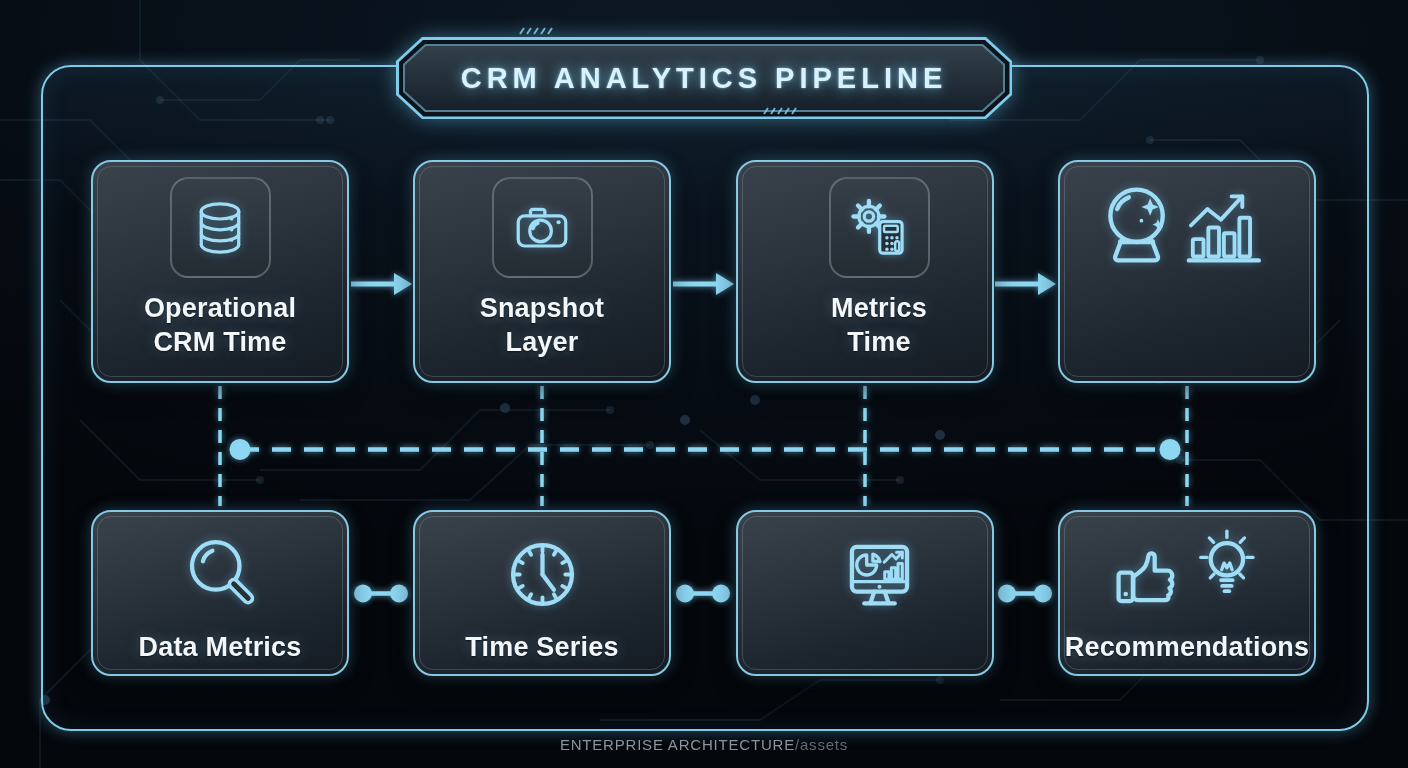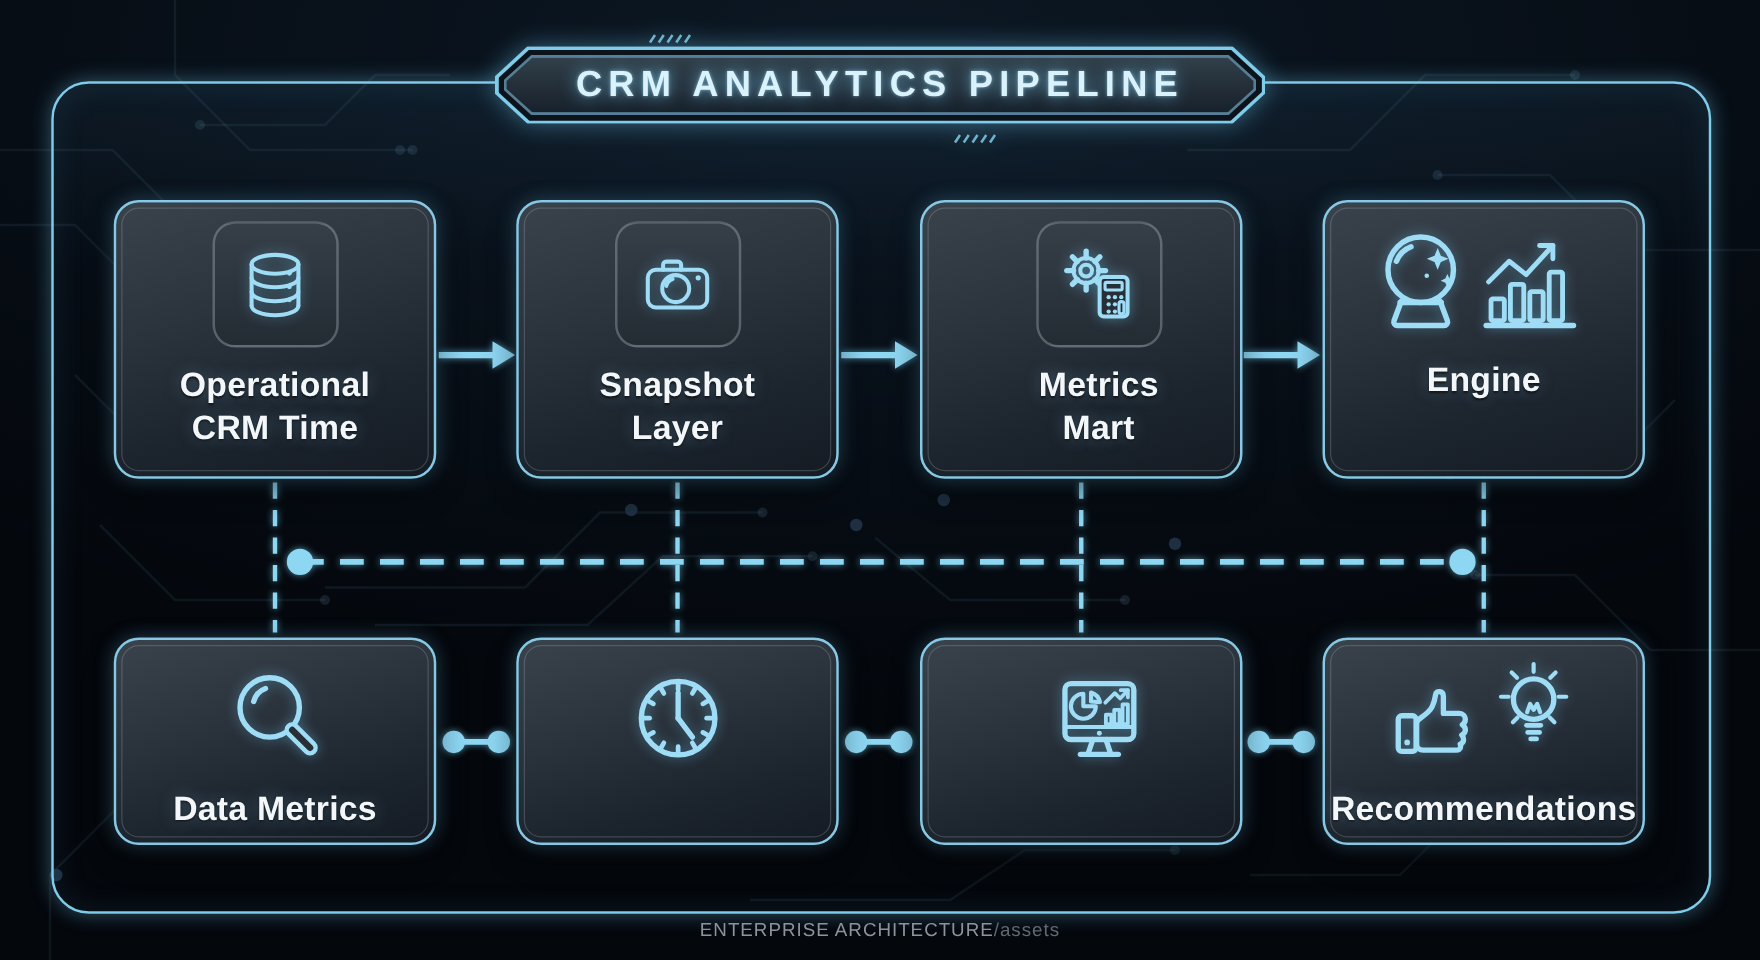--- a/index.html
+++ b/index.html
@@ -9,21 +9,21 @@
   svg{display:block;}
   .circuit-bg{position:absolute;left:0;top:0;width:1408px;height:768px;}
 
   
   .frame{position:absolute;left:41px;top:65px;width:1324px;height:662px;
     border:2.5px solid #7fccea;border-radius:30px;
     box-shadow:0 0 16px rgba(110,200,240,.40), inset 0 0 26px rgba(100,190,235,.10);
     background:linear-gradient(180deg, rgba(70,130,170,.10) 0%, rgba(20,40,60,.02) 22%, rgba(0,0,0,0) 55%);}
 
   
-  .badge{position:absolute;left:396px;top:37px;width:616px;height:62px;
+  .badge{position:absolute;left:396px;top:37px;width:616px;height:82px;
     filter:drop-shadow(0 0 10px rgba(110,200,240,.45));}
   .badge .l{position:absolute;}
   .oct1{inset:0;background:#7fccea;
     clip-path:polygon(26px 0,calc(100% - 26px) 0,100% 24px,100% calc(100% - 24px),calc(100% - 26px) 100%,26px 100%,0 calc(100% - 24px),0 24px);}
   .oct2{inset:2.5px;background:#0c131b;
     clip-path:polygon(25px 0,calc(100% - 25px) 0,100% 23px,100% calc(100% - 23px),calc(100% - 25px) 100%,25px 100%,0 calc(100% - 23px),0 23px);}
   .oct3{inset:7px;background:#567f96;
     clip-path:polygon(22px 0,calc(100% - 22px) 0,100% 20px,100% calc(100% - 20px),calc(100% - 22px) 100%,22px 100%,0 calc(100% - 20px),0 20px);}
   .oct4{inset:9px;background:linear-gradient(180deg,#31404a 0%,#25313b 45%,#17212b 100%);
     clip-path:polygon(21px 0,calc(100% - 21px) 0,100% 19px,100% calc(100% - 19px),calc(100% - 21px) 100%,21px 100%,0 calc(100% - 19px),0 19px);}
@@ -237,21 +237,21 @@
           <circle class="fil" cx="75" cy="63.5" r="2.4"></circle>
         <circle class="fil" cx="61" cy="71.5" r="2.4"></circle>
           <circle class="fil" cx="68" cy="71.5" r="2.4"></circle>
         <circle class="fil" cx="61" cy="79.5" r="2.4"></circle>
           <circle class="fil" cx="68" cy="79.5" r="2.4"></circle>
         <rect x="72.5" y="68.5" width="5.5" height="13.5" rx="2.5" stroke-width="3.5"></rect>
       </svg>
     </div>
     <div class="card-label">
       <span>Metrics</span>
-      <span>Mart</span>
+      <span>Time</span>
     </div>
   </div>
 
   <div class="card top c4">
     <div class="icon-wide">
       <svg class="icon" width="200" height="97" viewBox="0 0 200 100">
         <circle cx="48" cy="40" r="27"></circle>
         <path d="M28 33 a21 21 0 0 1 12 -12"></path>
         <path class="fil" d="M62 22 l2.6 6.4 6.4 2.6 -6.4 2.6 -2.6 6.4 -2.6 -6.4 -6.4 -2.6 6.4 -2.6 Z"></path>
         <path class="fil" d="M70 43.5 l1.7 3.8 3.8 1.7 -3.8 1.7 -1.7 3.8 -1.7 -3.8 -3.8 -1.7 3.8 -1.7 Z"></path>
@@ -261,21 +261,20 @@
         <path d="M102 86 H174"></path>
         <rect x="106" y="64" width="11" height="18" rx="1.5" stroke-width="4"></rect>
         <rect x="122" y="52" width="11" height="30" rx="1.5" stroke-width="4"></rect>
         <rect x="138" y="58" width="11" height="24" rx="1.5" stroke-width="4"></rect>
         <rect x="154" y="42" width="11" height="40" rx="1.5" stroke-width="4"></rect>
         <path d="M104 50 L121 33 L135 44 L157 20" stroke-width="4"></path>
         <path d="M157 20 h-11 M157 20 v11" stroke-width="4"></path>
       </svg>
     </div>
     <div class="card-label">
-      <span>Engine</span>
     </div>
   </div>
 
   <div class="card bot c1">
     <div class="icon-bot">
       <svg class="icon" width="95" height="95" viewBox="0 0 100 100">
         <circle cx="45" cy="41" r="25"></circle>
         <path d="M31.5 36 a16 16 0 0 1 10 -11"></path>
         <line x1="64" y1="60" x2="79" y2="75" stroke-width="13"></line>
         <line x1="64" y1="60" x2="79" y2="75" stroke="#272f37" stroke-width="5.5"></line>
@@ -299,20 +298,21 @@
             <path d="M35.75 74.7 L38 70.8"></path>
             <path d="M25.3 64.25 L29.2 62"></path>
           <path d="M21.5 50 H26"></path>
             <path d="M25.3 35.75 L29.2 38"></path>
             <path d="M35.75 25.3 L38 29.2"></path>
         </g>
         <path d="M50 50 V29"></path>
         <path d="M50 50 L62 66"></path>
       </svg>
     </div>
+    <div class="card-label">Time Series</div>
   </div>
 
   <div class="card bot c3">
     <div class="icon-bot">
       <svg class="icon" width="95" height="95" viewBox="0 0 100 100">
         <rect x="21" y="21" width="58" height="47" rx="5"></rect>
         <path d="M21 57.5 H79" stroke-width="3.5"></path>
         <circle class="fil" cx="50" cy="62.8" r="2.1"></circle>
         <path d="M44.5 68 L40.5 80 M55.5 68 L59.5 80"></path>
         <path d="M34 80.5 H66"></path>

